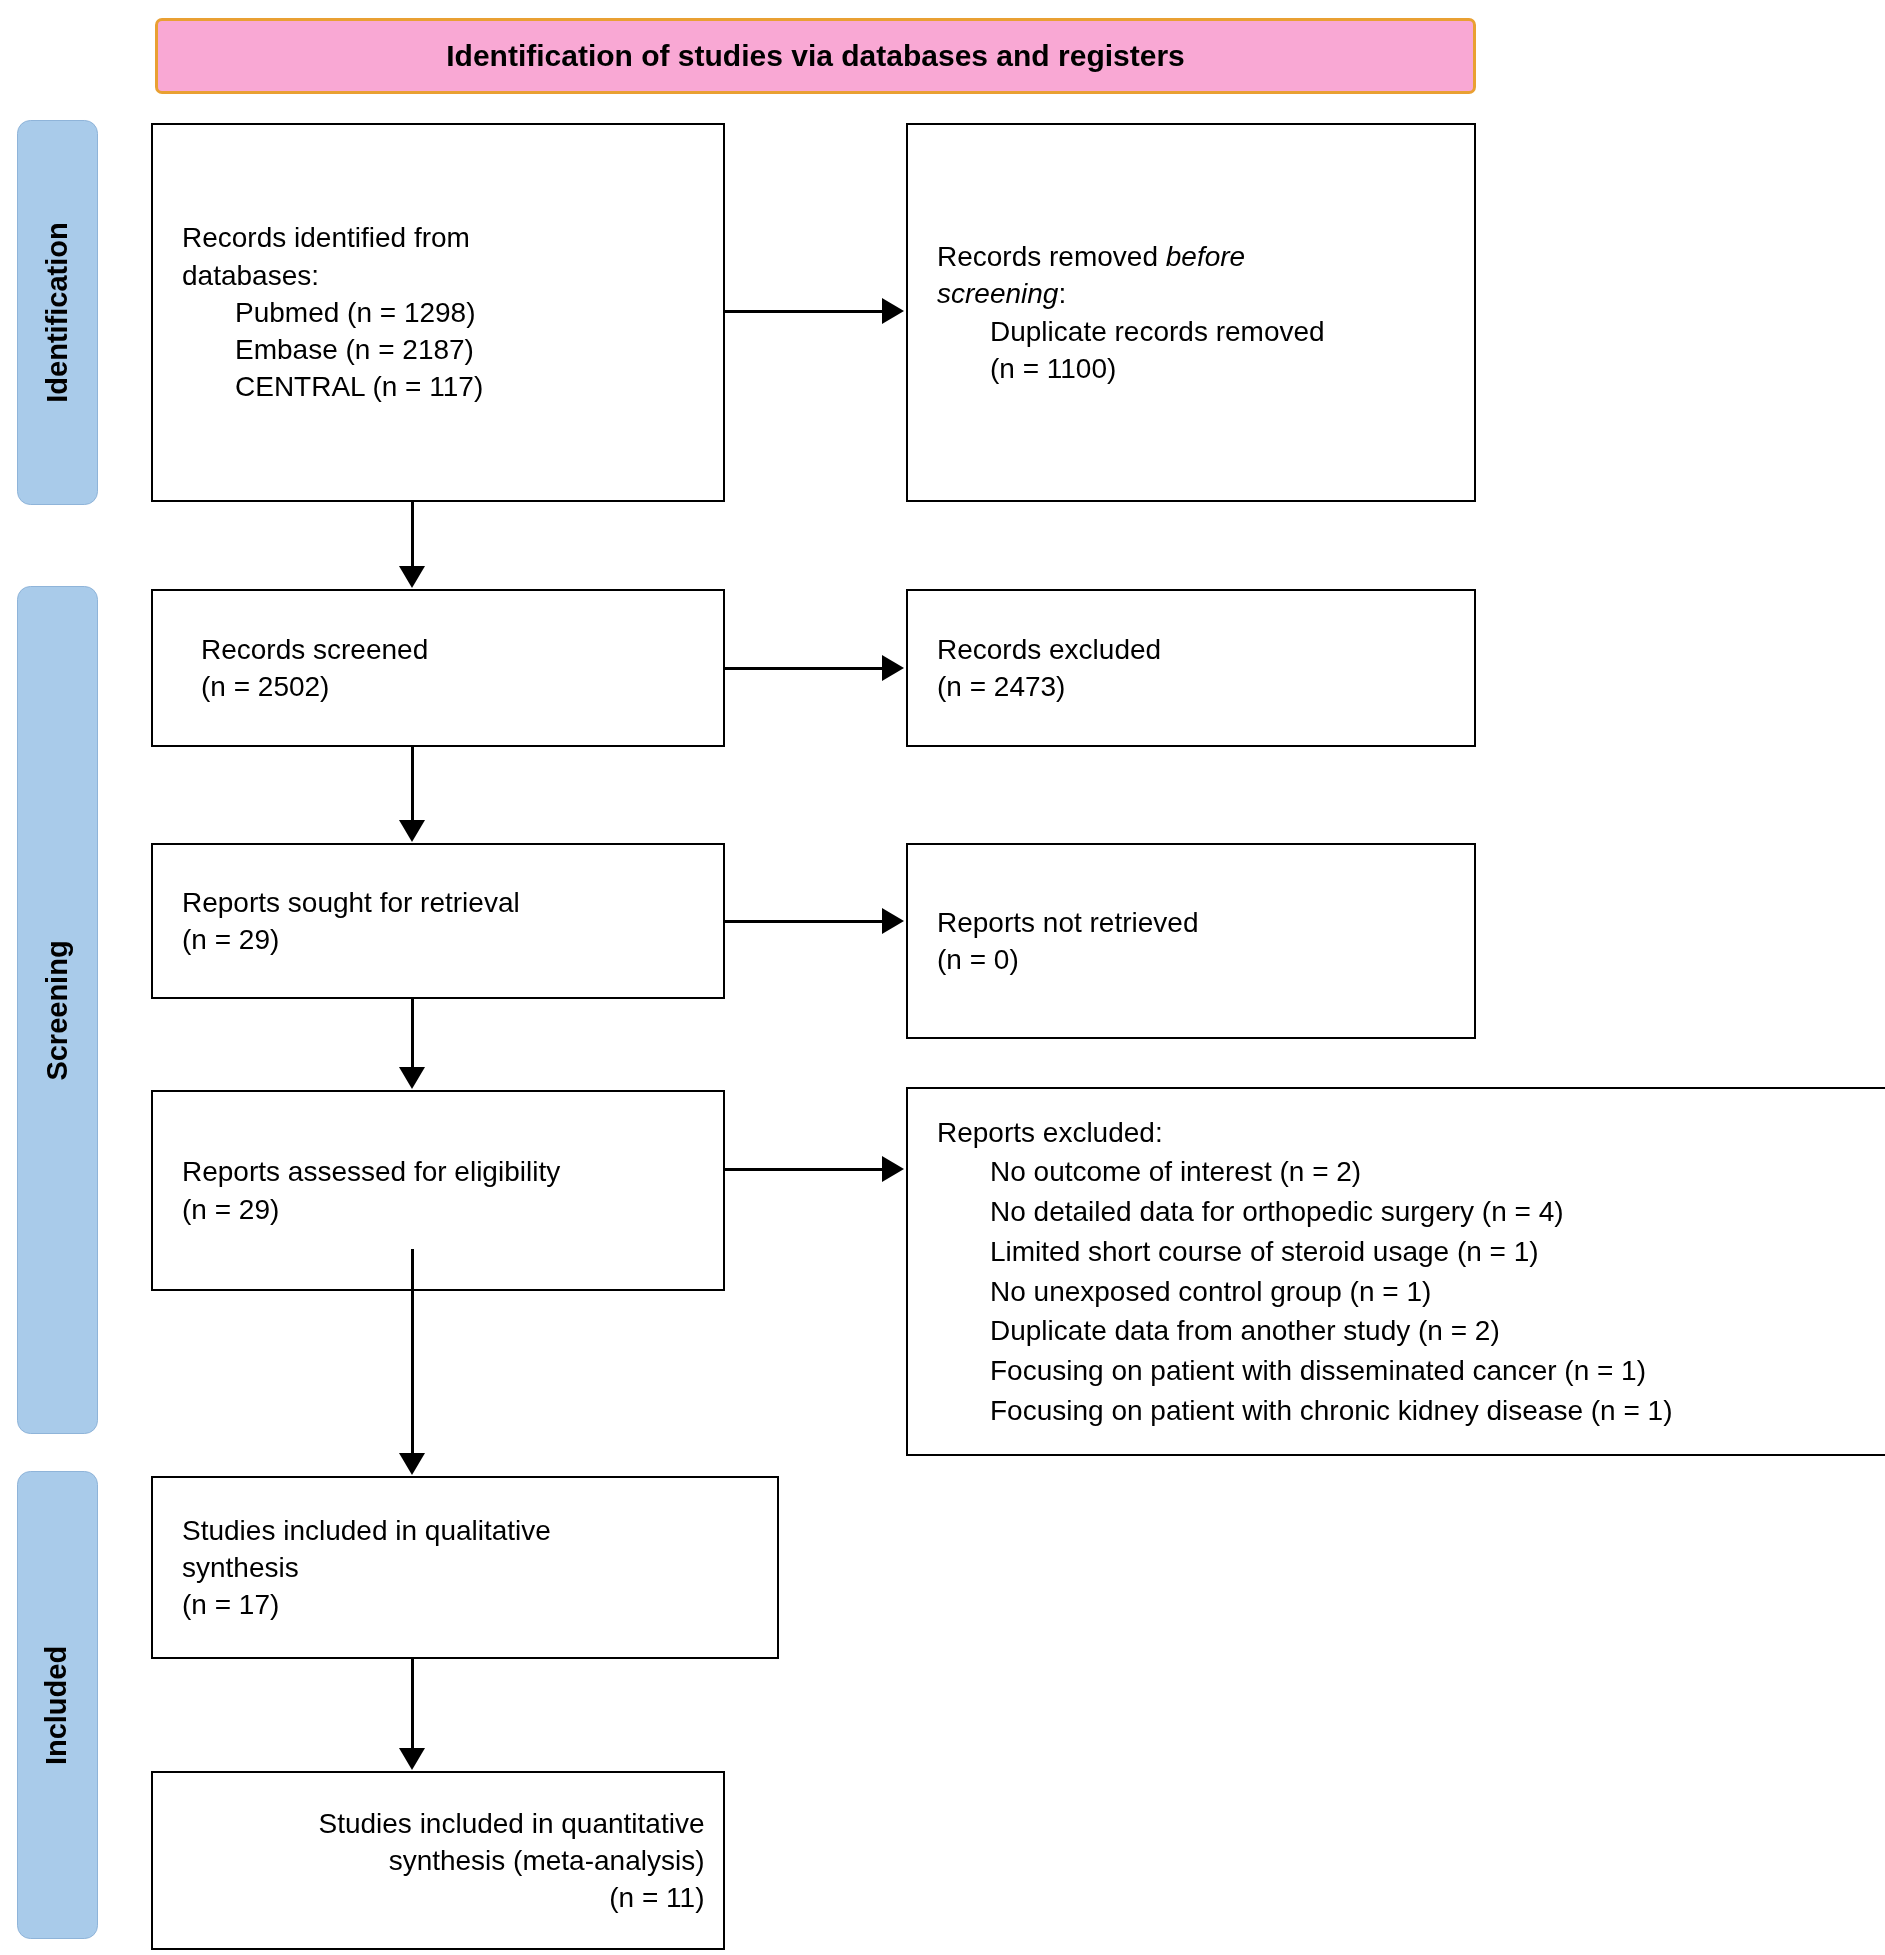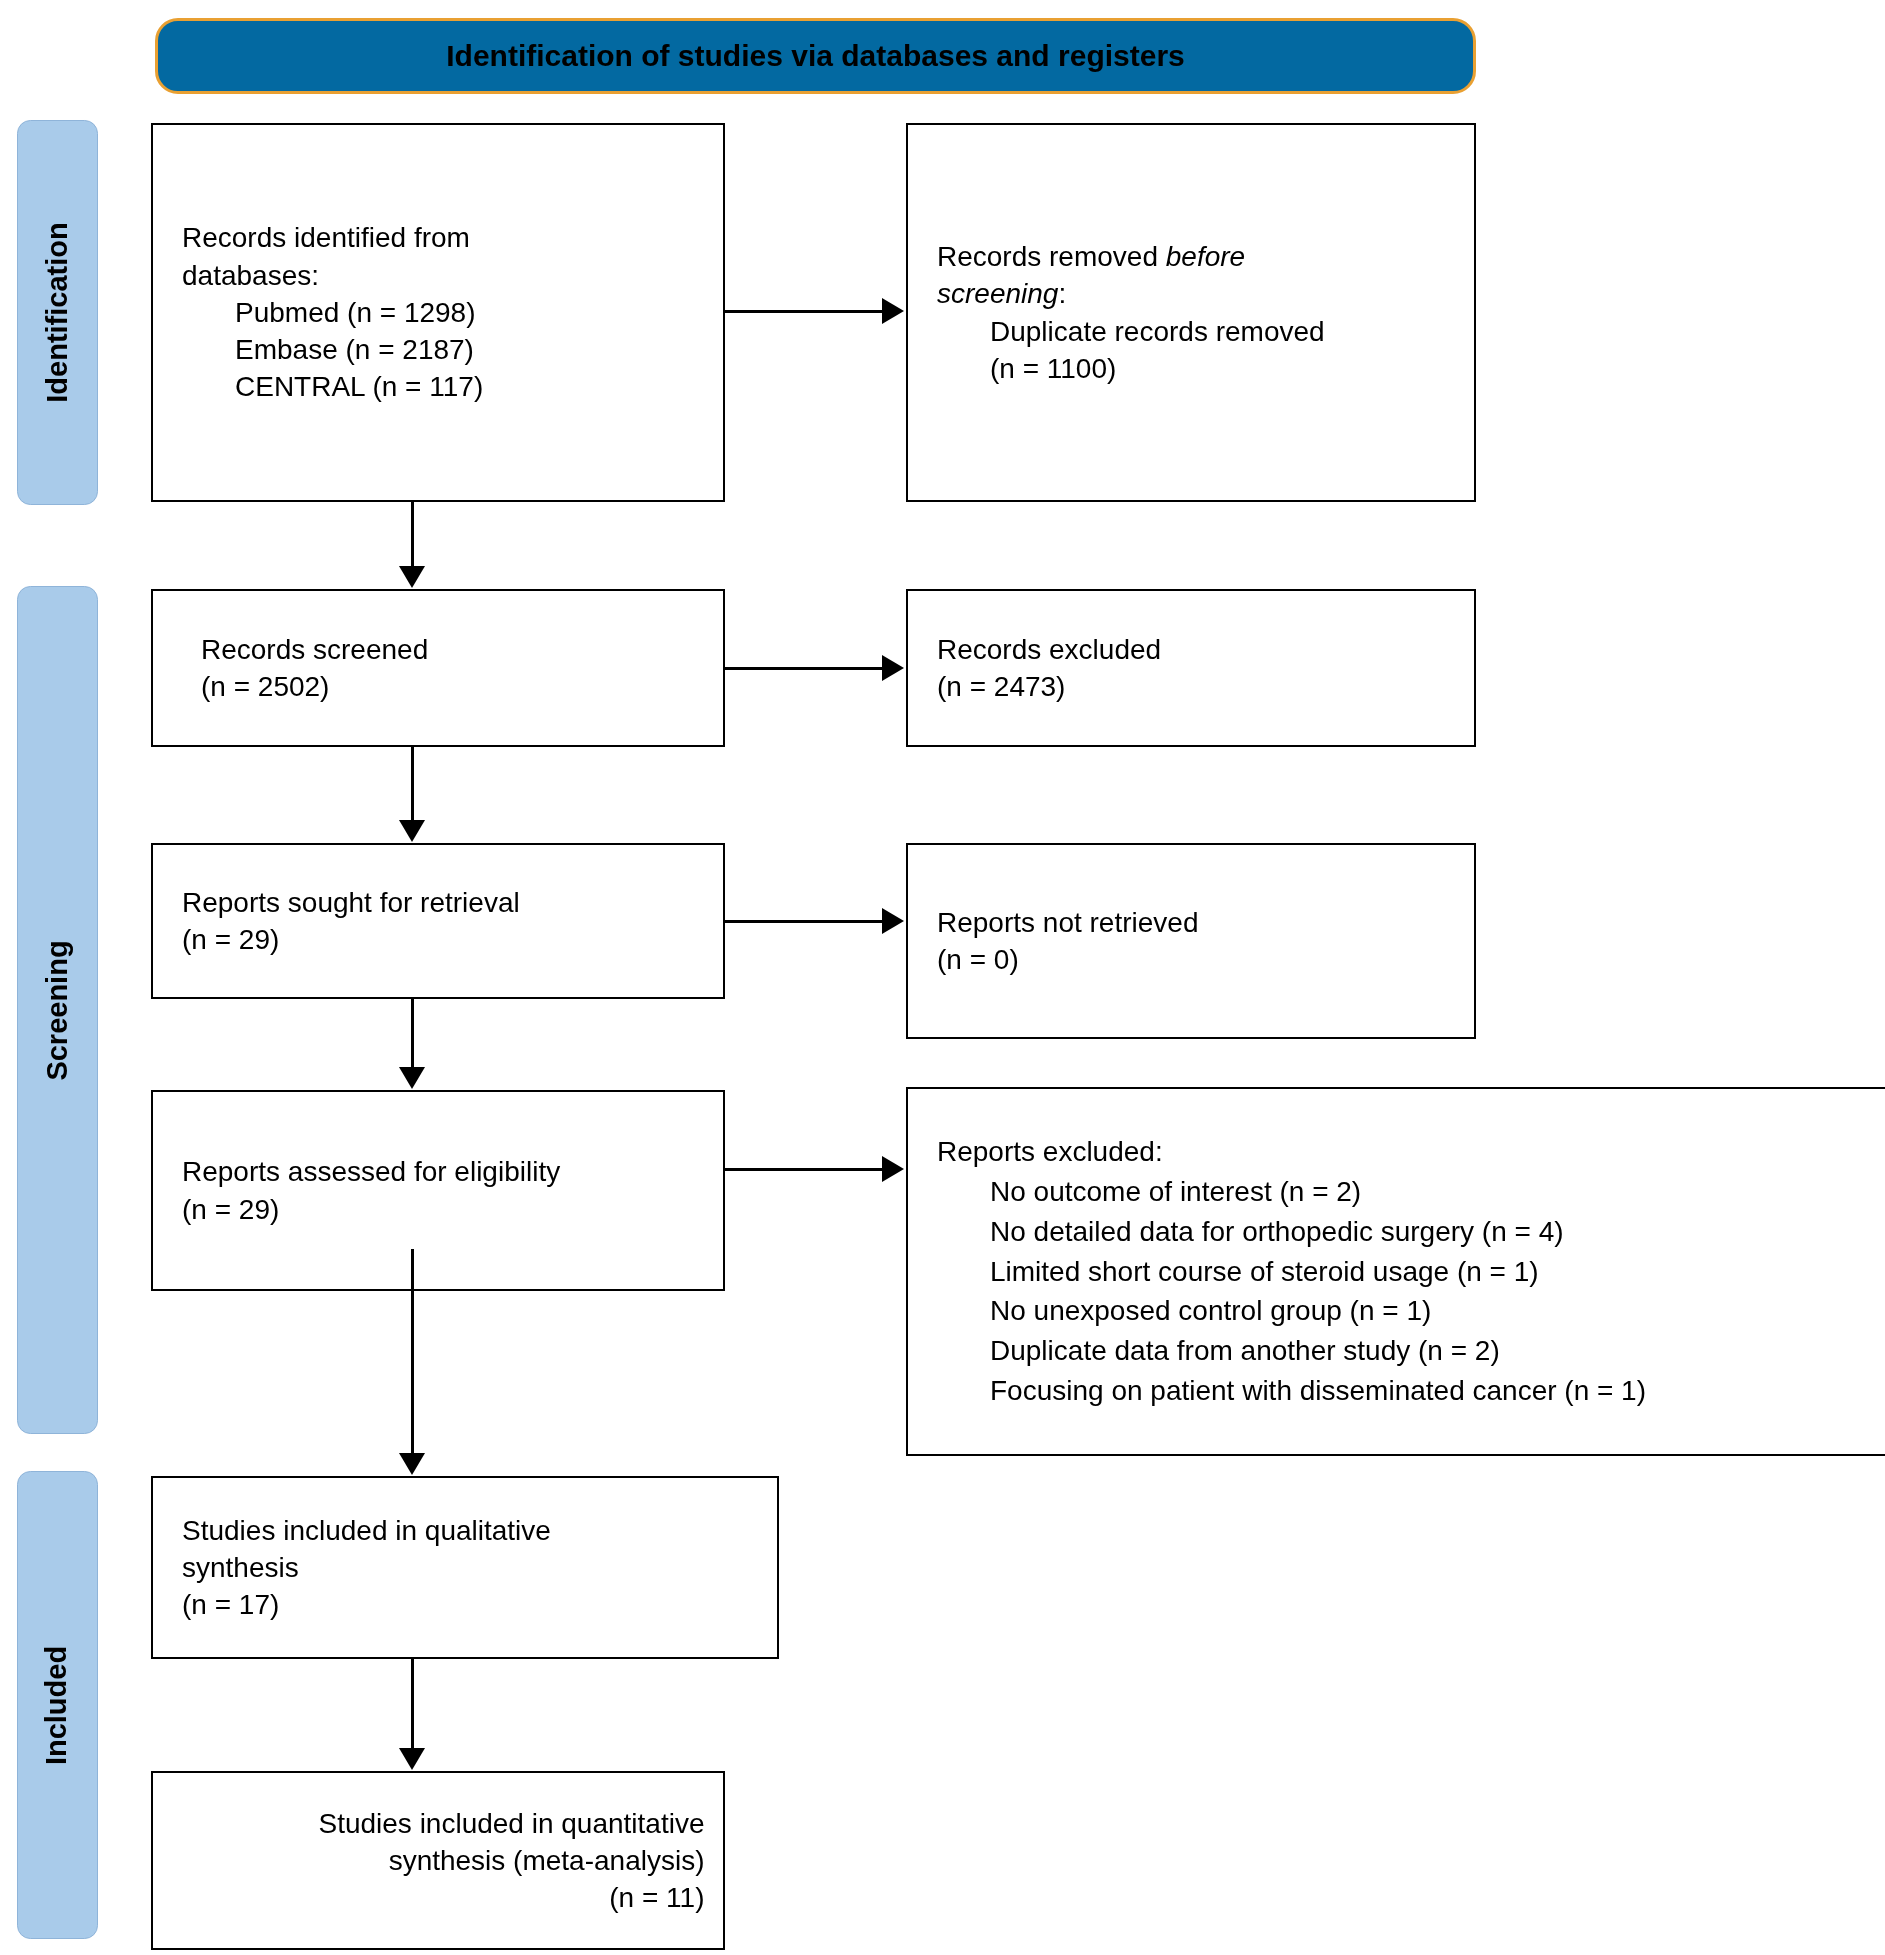--- a/index.html
+++ b/index.html
@@ -12,23 +12,23 @@
     height: 1955px;
     background: #ffffff;
     overflow: hidden;
   }
 
   
   .banner {
     position: absolute;
     left: 155px; top: 17.5px;
     width: 1321px; height: 76px;
-    background: #0369a1;
+    background: #f9a8d4;
     border: 3.1px solid #E9A032;
-    border-radius: 23px;
+    border-radius: 7px;
     display: flex; align-items: center; justify-content: center;
     font-weight: bold;
     font-size: 30px;
   }
 
   
   .stage {
     position: absolute;
     left: 16.5px;
     width: 81px;
@@ -174,20 +174,21 @@
   </div>
 
   <div class="flowbox box-reports-excluded">
     <div>Reports excluded:</div>
     <div class="indent">No outcome of interest (n = 2)</div>
     <div class="indent">No detailed data for orthopedic surgery (n = 4)</div>
     <div class="indent">Limited short course of steroid usage (n = 1)</div>
     <div class="indent">No unexposed control group (n = 1)</div>
     <div class="indent">Duplicate data from another study (n = 2)</div>
     <div class="indent">Focusing on patient with disseminated cancer (n = 1)</div>
+    <div class="indent">Focusing on patient with chronic kidney disease (n = 1)</div>
   </div>
 
   <div class="flowbox box-qualitative">
     <div>Studies included in qualitative</div>
     <div>synthesis</div>
     <div>(n = 17)</div>
   </div>
 
   <div class="flowbox box-quantitative">
     <div>Studies included in quantitative</div>

